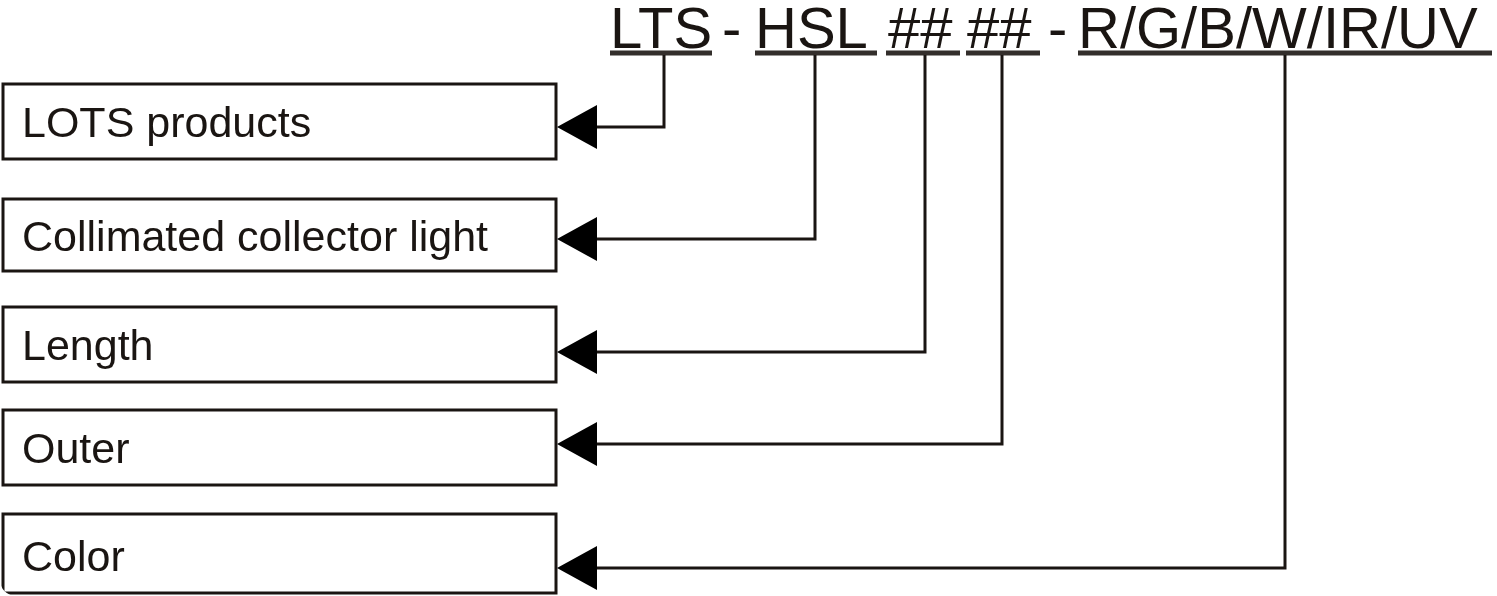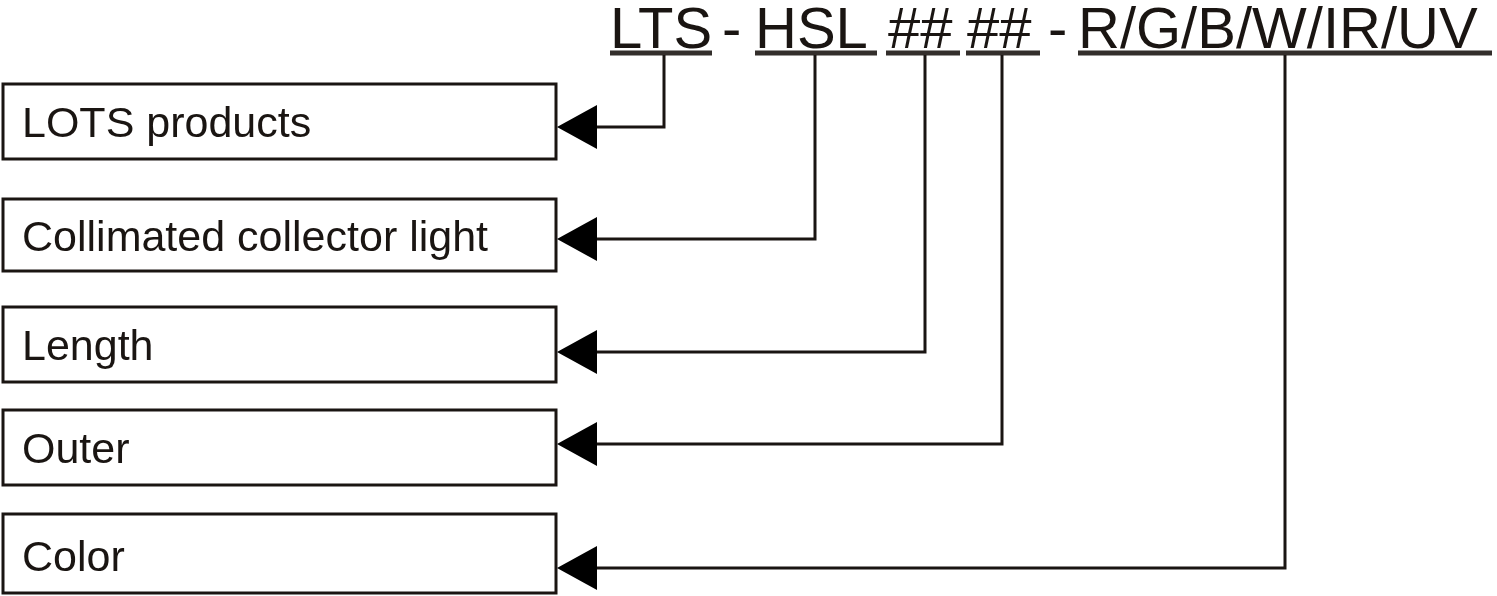--- a/index.html
+++ b/index.html
@@ -7,20 +7,21 @@
     padding: 0;
     background: #ffffff;
   }
   #page {
     position: relative;
     width: 1497px;
     height: 596px;
     background: #ffffff;
     overflow: hidden;
     font-family: "Liberation Sans", sans-serif;
+    border-radius: 16px;
   }
   #diagram-svg {
     position: absolute;
     left: 0;
     top: 0;
     width: 1497px;
     height: 596px;
   }
   .code-text {
     font-family: "Liberation Sans", sans-serif;

